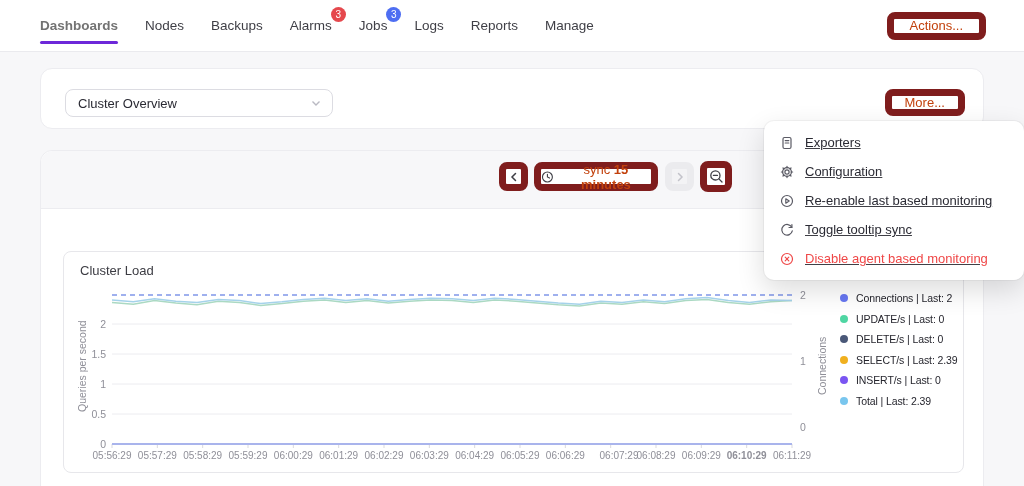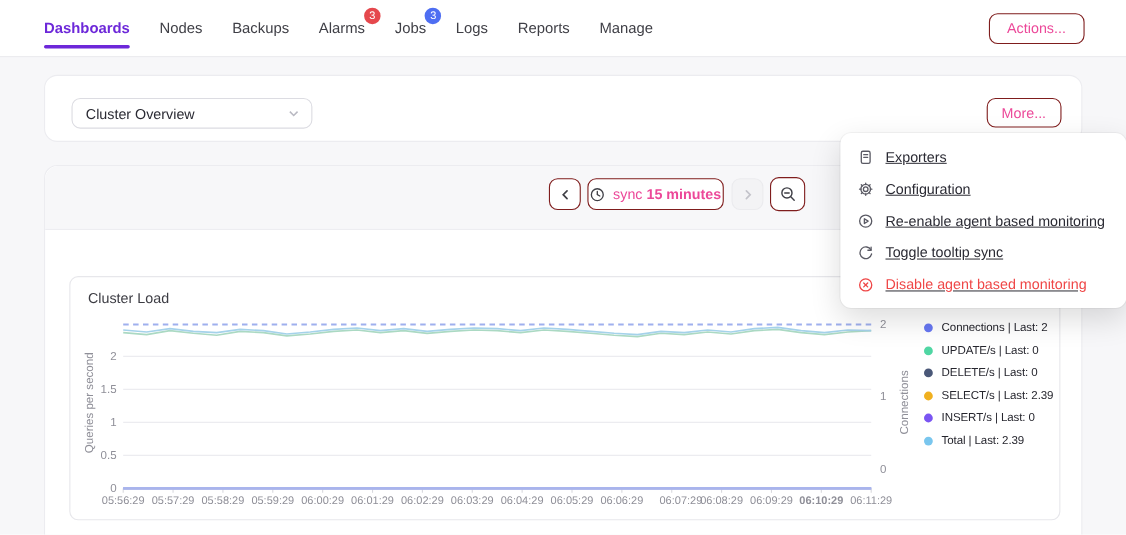--- a/index.html
+++ b/index.html
@@ -16,52 +16,52 @@
   .topnav {
     position:absolute; top:0; left:0; right:0; height:52px;
     background:#fff; border-bottom:1px solid #eaeaee;
     display:flex; align-items:center; padding:0 38px 0 40px;
   }
   .nav-items { display:flex; gap:27px; align-items:stretch; height:52px; }
   .nav-item {
     position:relative; display:flex; align-items:center;
     font-size:13.5px; color:#3f3f46; cursor:pointer; white-space:nowrap;
   }
-  .nav-item.active { color:#6d28d9; font-weight:700; }
+  .nav-item.active { color:#737373; font-weight:700; }
   .nav-item.active::after {
     content:""; position:absolute; left:0; right:0; bottom:8px;
     height:3px; border-radius:2px; background:#6d28d9;
   }
   .nav-badge {
     position:absolute; top:7px; right:-14px; min-width:15px; height:15px;
     border-radius:8px; color:#fff; font-size:10px; line-height:15px;
     text-align:center; font-weight:400; padding:0 2px;
   }
   .btn {
-    background:#fff; border:1px solid #7f1d1d; border-radius:8px;
-    font-size:13px; color:#ec4899; font-family:inherit; cursor:pointer;
+    background:#fff; border:7px solid #7f1d1d; border-radius:8px;
+    font-size:13px; color:#c2410c; font-family:inherit; cursor:pointer;
     display:inline-flex; align-items:center; justify-content:center;
   }
   .actions-btn { margin-left:auto; height:28px; padding:0 16px; }
 
   
   .card {
     position:absolute; left:40px; width:944px; background:#fff;
     border:1px solid #ececf0; border-radius:12px;
   }
   #card-overview { top:68px; height:61px; }
   #card-dash { top:150px; height:352px; }
   .dash-header {
     position:relative; height:58px; background:#f7f7f9;
     border-bottom:1px solid #ececf0; border-radius:12px 12px 0 0;
   }
 
   
   .select {
-    position:absolute; left:24px; top:20px; width:219px; height:28px;
+    position:absolute; left:24px; top:20px; width:268px; height:28px;
     border:1px solid #dcdce2; border-radius:8px; background:#fff;
     display:flex; align-items:center; padding:0 10px 0 12px;
     font-size:13px; color:#2a2a33; cursor:pointer;
   }
   .select .chev { margin-left:auto; }
   .more-btn { position:absolute; right:18px; top:20px; height:27px; padding:0 13px; }
 
   
   .tb-btn { position:absolute; top:11px; height:29px; }
   #btn-prev { left:458px; width:29px; }
@@ -317,21 +317,21 @@
         <line x1="11" y1="3" x2="10" y2="4"></line>
         <line x1="4" y1="10" x2="3" y2="11"></line>
       </svg>
       <span>Configuration</span>
     </div>
     <div class="menu-item">
       <svg width="14" height="14" viewBox="0 0 14 14" fill="none" stroke-width="1.2" stroke-linecap="round" stroke-linejoin="round">
         <circle cx="7" cy="7" r="5.5"></circle>
         <path d="M5.8 4.8 L9.2 7 L5.8 9.2 Z"></path>
       </svg>
-      <span>Re-enable agent based monitoring</span>
+      <span>Re-enable last based monitoring</span>
     </div>
     <div class="menu-item">
       <svg width="14" height="14" viewBox="0 0 14 14" fill="none" stroke-width="1.2" stroke-linecap="round" stroke-linejoin="round">
         <path d="M11.8 4.3 A5.3 5.3 0 1 0 12.3 7.9" fill="none"></path>
         <polyline points="11.9,1.6 11.9,4.5 9,4.5" fill="none"></polyline>
       </svg>
       <span>Toggle tooltip sync</span>
     </div>
     <div class="menu-item danger">
       <svg width="14" height="14" viewBox="0 0 14 14" fill="none" stroke-width="1.2" stroke-linecap="round" stroke-linejoin="round">

